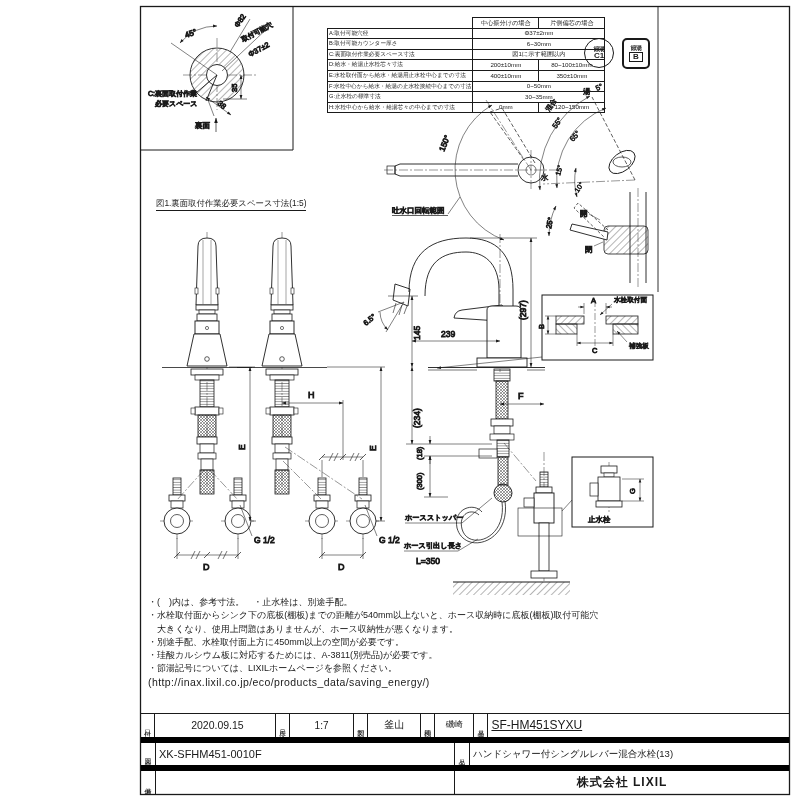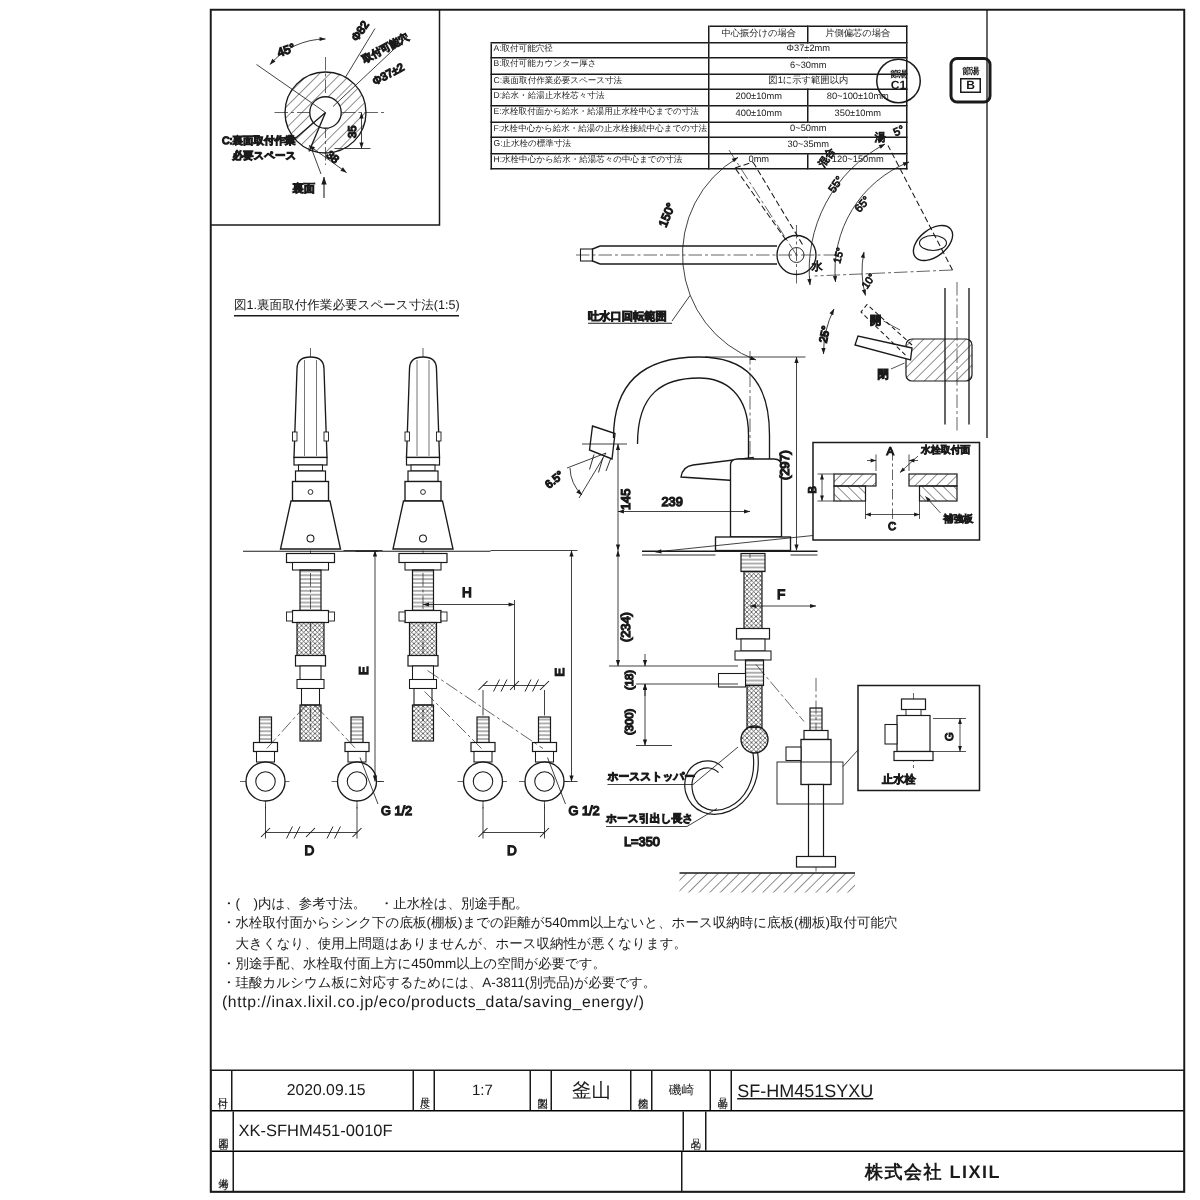--- a/index.html
+++ b/index.html
@@ -8,48 +8,48 @@
   svg text{fill:#1a1a1a;font-family:"Liberation Sans", sans-serif;}
   
   .spec{position:absolute;left:327px;top:17px;border-collapse:collapse;table-layout:fixed;}
   .spec td{border:0.8px solid #1a1a1a;font-size:6.2px;line-height:1;height:9.6px;
            padding:0 1px;white-space:nowrap;overflow:hidden;}
   .spec td.blank{border-left:none;border-top:none;background:transparent;}
   .spec td.hd{width:63px;text-align:center;font-size:6.2px;}
   .spec td.lb{width:127px;font-size:5.7px;text-align:left;}
   .spec td.vl{text-align:center;}
   
-  .badges{position:absolute;left:584px;top:38px;display:flex;gap:19px;align-items:center;}
+  .badges{position:absolute;left:584px;top:38px;display:flex;gap:8px;align-items:flex-start;}
   .badge-circle{width:28px;height:28px;border:1.6px solid #1a1a1a;border-radius:50%;
     display:flex;flex-direction:column;align-items:center;justify-content:center;line-height:1;}
   .badge-circle .t{font-size:6px;font-weight:bold;letter-spacing:-0.5px;}
   .badge-circle .b{font-size:8px;font-weight:bold;}
   .badge-square{width:24px;height:27px;border:2px solid #1a1a1a;border-radius:5px;
     display:flex;flex-direction:column;align-items:center;justify-content:center;line-height:1;}
   .badge-square .t{font-size:6px;font-weight:bold;letter-spacing:-0.5px;}
   .badge-square .b{font-size:8px;font-weight:bold;border:1px solid #1a1a1a;padding:0 3px;margin-top:1px;}
   
   .fig-caption{position:absolute;left:156px;top:153px;font-size:8.4px;letter-spacing:0px;
     border-bottom:0.9px solid #1a1a1a;padding-bottom:1px;white-space:nowrap;margin-top:45px;}
   
   .notes{position:absolute;left:148px;top:596px;width:578px;font-size:9px;line-height:13.3px;white-space:nowrap;}
   .notes .url{font-size:10.5px;letter-spacing:0.4px;}
   
   .tb{position:absolute;left:140px;top:713px;width:650px;height:82px;border:1.4px solid #1a1a1a;
       box-sizing:border-box;display:flex;flex-direction:column;}
   .tb-row{display:flex;box-sizing:border-box;flex:1;}
-  .tb-row + .tb-row{border-top:1px solid #000000;}
+  .tb-row + .tb-row{border-top:6px solid #000000;}
   .tb-cell{box-sizing:border-box;border-right:1px solid #1a1a1a;display:flex;align-items:center;
     padding:0 3px;white-space:nowrap;overflow:hidden;}
   .tb-cell.last{border-right:none;}
   .vlab{width:15px;padding:0;justify-content:center;writing-mode:vertical-rl;text-orientation:upright;
     font-size:7px;line-height:1;letter-spacing:1px;}
   .v-date{width:93px;font-size:10.5px;margin-left:33px;}
   .v-scale{width:68px;font-size:10px;justify-content:center;}
-  .v-drafter{width:56px;font-size:13px;justify-content:center;}
+  .v-drafter{width:56px;font-size:10px;justify-content:center;}
   .v-checker{width:41px;font-size:8.5px;justify-content:center;}
   .v-part{width:320px;font-size:12px;text-decoration:underline;}
   .v-dwg{width:300px;font-size:11px;}
   .v-name{width:320px;font-size:9.5px;}
   .v-remarks{width:300px;}
   .v-company{width:335px;font-size:12px;font-weight:bold;justify-content:center;letter-spacing:1px;}
 </style>
 </head>
 <body>
 
@@ -401,40 +401,42 @@
     <span class="b">B</span>
   </div>
 </div>
 
 <div class="notes">
   <div>・(　)内は、参考寸法。　・止水栓は、別途手配。</div>
   <div>・水栓取付面からシンク下の底板(棚板)までの距離が540mm以上ないと、ホース収納時に底板(棚板)取付可能穴</div>
   <div>　大きくなり、使用上問題はありませんが、ホース収納性が悪くなります。</div>
   <div>・別途手配、水栓取付面上方に450mm以上の空間が必要です。</div>
   <div>・珪酸カルシウム板に対応するためには、A-3811(別売品)が必要です。</div>
+  <div>・節湯記号については、LIXILホームページを参照ください。</div>
   <div class="url">(http://inax.lixil.co.jp/eco/products_data/saving_energy/)</div>
 </div>
 
 <div class="tb">
   <div class="tb-row">
     <div class="tb-cell vlab">日付</div>
     <div class="tb-cell v-date">2020.09.15</div>
     <div class="tb-cell vlab">尺度</div>
     <div class="tb-cell v-scale">1:7</div>
     <div class="tb-cell vlab">製図</div>
     <div class="tb-cell v-drafter">釜山</div>
     <div class="tb-cell vlab">検図</div>
     <div class="tb-cell v-checker">磯崎</div>
     <div class="tb-cell vlab">品番</div>
     <div class="tb-cell v-part last">SF-HM451SYXU</div>
   </div>
   <div class="tb-row">
     <div class="tb-cell vlab">図番</div>
     <div class="tb-cell v-dwg">XK-SFHM451-0010F</div>
     <div class="tb-cell vlab">品名</div>
+    <div class="tb-cell v-name last">ハンドシャワー付シングルレバー混合水栓(13)</div>
   </div>
   <div class="tb-row">
     <div class="tb-cell vlab">備考</div>
     <div class="tb-cell v-remarks"></div>
     <div class="tb-cell v-company last">株式会社 LIXIL</div>
   </div>
 </div>
 
 </div>
 

